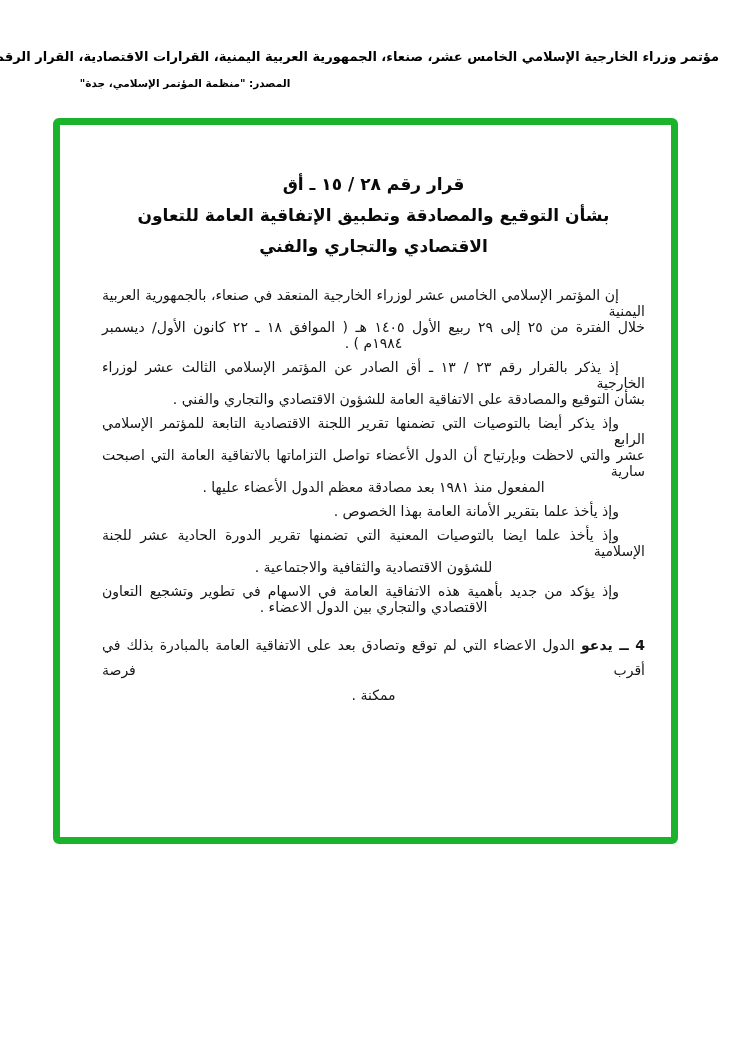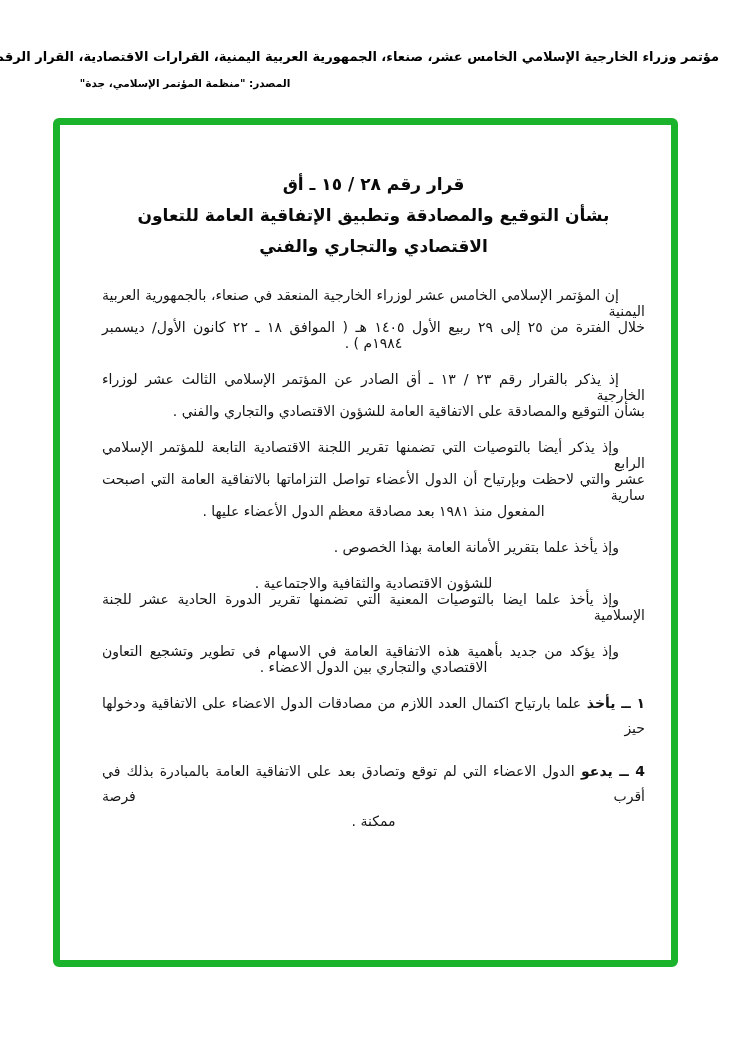--- a/index.html
+++ b/index.html
@@ -19,38 +19,38 @@
     white-space: nowrap; color: #000;
   }
   .hdr2 {
     position: absolute; top: 77px; left: 50px; width: 270px;
     text-align: center; font-weight: bold; font-size: 10.5px;
     white-space: nowrap; color: #000;
   }
   
   .frame {
     position: absolute; left: 53px; top: 118px;
-    width: 625px; height: 849px;
+    width: 625px; height: 726px;
     border: 7px solid #1bb22c; border-radius: 6px;
     box-sizing: border-box; background: #fff;
   }
   .inner { padding: 44px 26px 0 42px; }
   
   .title { text-align: center; font-weight: bold; font-size: 17px; color: #0a0a0a; }
   .title .t-line { line-height: 31px; white-space: nowrap; }
   
   .line {
     font-size: 14px; line-height: 16px;
     text-align: right; white-space: nowrap; overflow: visible;
   }
   .just { text-align: justify; text-align-last: justify; white-space: normal; }
   .first { text-indent: 26px; }
   .last-center { text-align: left; text-align-last: center; }
   .last-right { text-align: right; text-align-last: right; }
-  .para { margin-top: 20px; }
+  .para { margin-top: 8px; }
   #paragraphs .para:first-child { margin-top: 25px; }
   .item { margin-top: 18px; }
   #items .item:first-child { margin-top: 16px; }
   .item .line { line-height: 25px; }
   .item b { font-weight: bold; }
 </style>
 </head>
 <body>
 
 <div class="hdr1">مؤتمر وزراء الخارجية الإسلامي الخامس عشر، صنعاء، الجمهورية العربية اليمنية، القرارات الاقتصادية، القرار الرقم ١٥/٢٨-أق</div>
@@ -76,31 +76,30 @@
         </div>
         <div class="para">
           <div class="line just first">وإذ يذكر أيضا بالتوصيات التي تضمنها تقرير اللجنة الاقتصادية التابعة للمؤتمر الإسلامي الرابع</div>
           <div class="line just">عشر والتي لاحظت وبإرتياح أن الدول الأعضاء تواصل التزاماتها بالاتفاقية العامة التي اصبحت سارية</div>
           <div class="line last-center">المفعول منذ ١٩٨١ بعد مصادقة معظم الدول الأعضاء عليها .</div>
         </div>
         <div class="para">
           <div class="line last-right first">وإذ يأخذ علما بتقرير الأمانة العامة بهذا الخصوص .</div>
         </div>
         <div class="para">
+          <div class="line just first">وإذ يأخذ علما ايضا بالتوصيات المعنية التي تضمنها تقرير الدورة الحادية عشر للجنة الإسلامية</div>
           <div class="line last-center">للشؤون الاقتصادية والثقافية والاجتماعية .</div>
-          <div class="line just first">وإذ يأخذ علما ايضا بالتوصيات المعنية التي تضمنها تقرير الدورة الحادية عشر للجنة الإسلامية</div>
         </div>
         <div class="para">
           <div class="line just first">وإذ يؤكد من جديد بأهمية هذه الاتفاقية العامة في الاسهام في تطوير وتشجيع التعاون</div>
           <div class="line last-center">الاقتصادي والتجاري بين الدول الاعضاء .</div>
         </div>
       </div>
     <div id="items">
         <div class="item">
-          <div class="line just"><b>١ ــ يأخذ </b>علما بارتياح اكتمال العدد اللازم من مصادقات الدول الاعضاء على الاتفاقية ودخولها حيز</div>
         </div>
         <div class="item">
           <div class="line just"><b>4 ــ يدعو </b>الدول الاعضاء التي لم توقع وتصادق بعد على الاتفاقية العامة بالمبادرة بذلك في أقرب فرصة</div>
           <div class="line last-center">ممكنة .</div>
         </div>
       </div>
 
   </div>
 </div>
 

